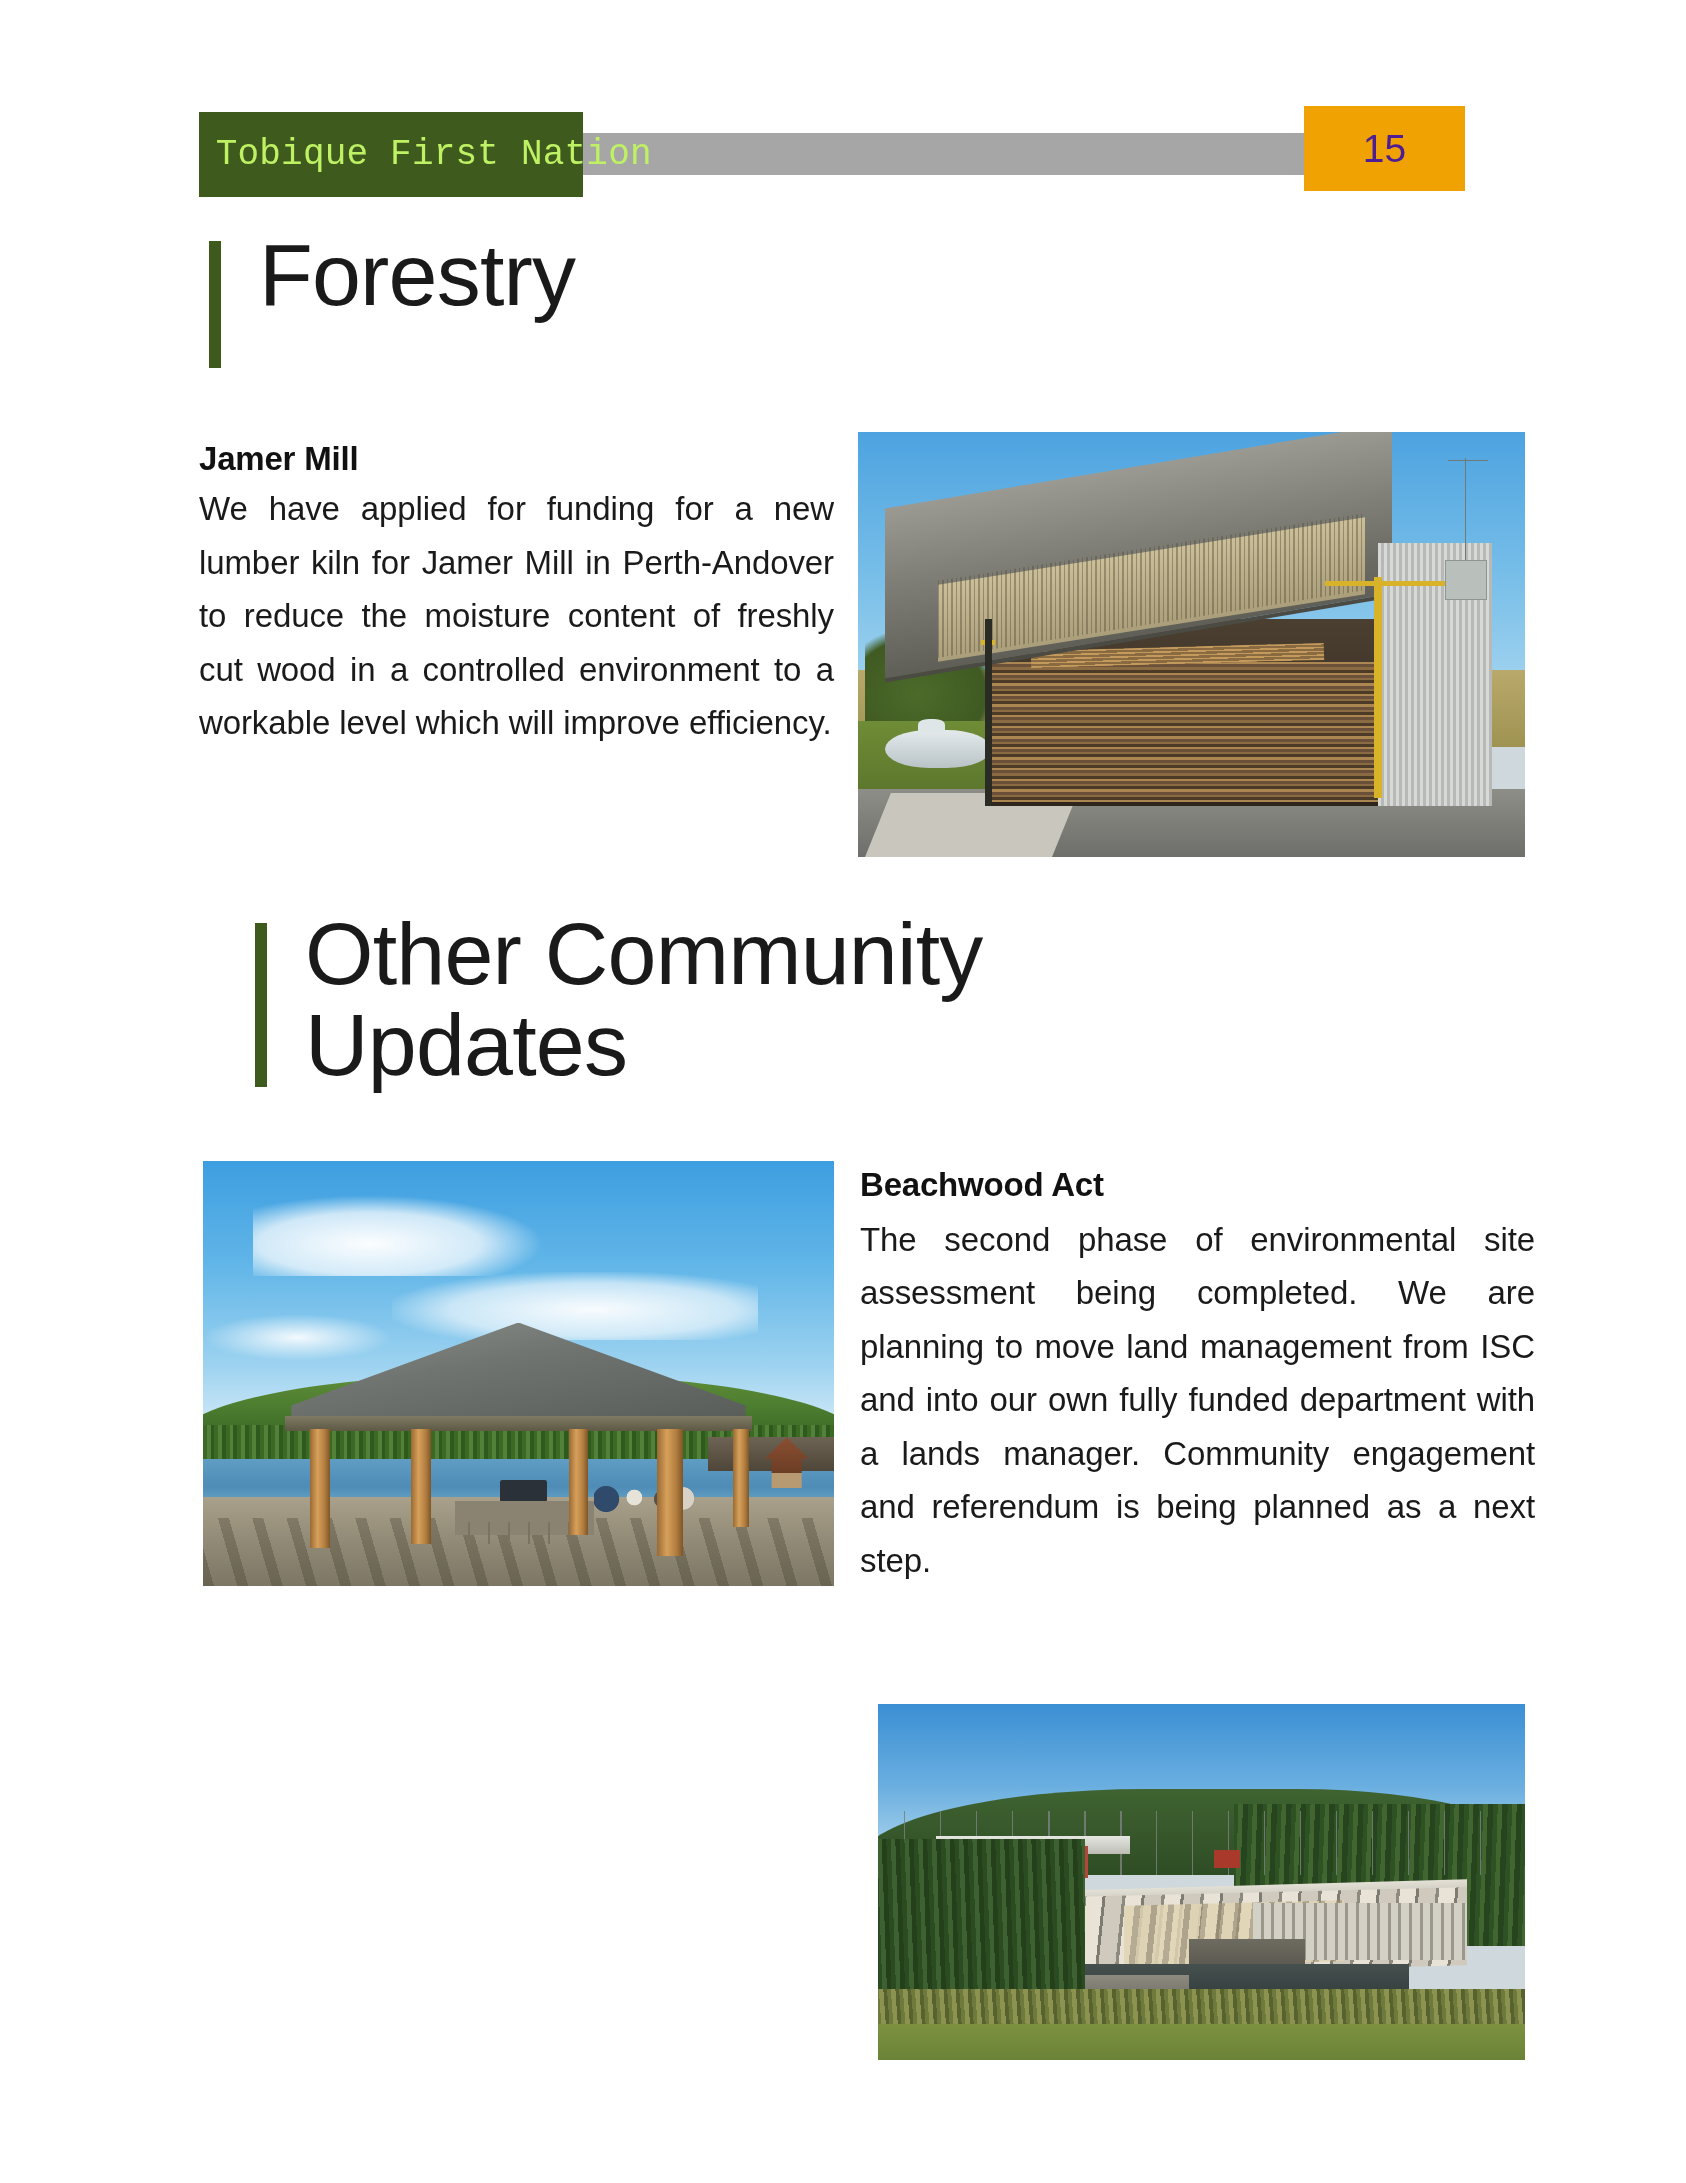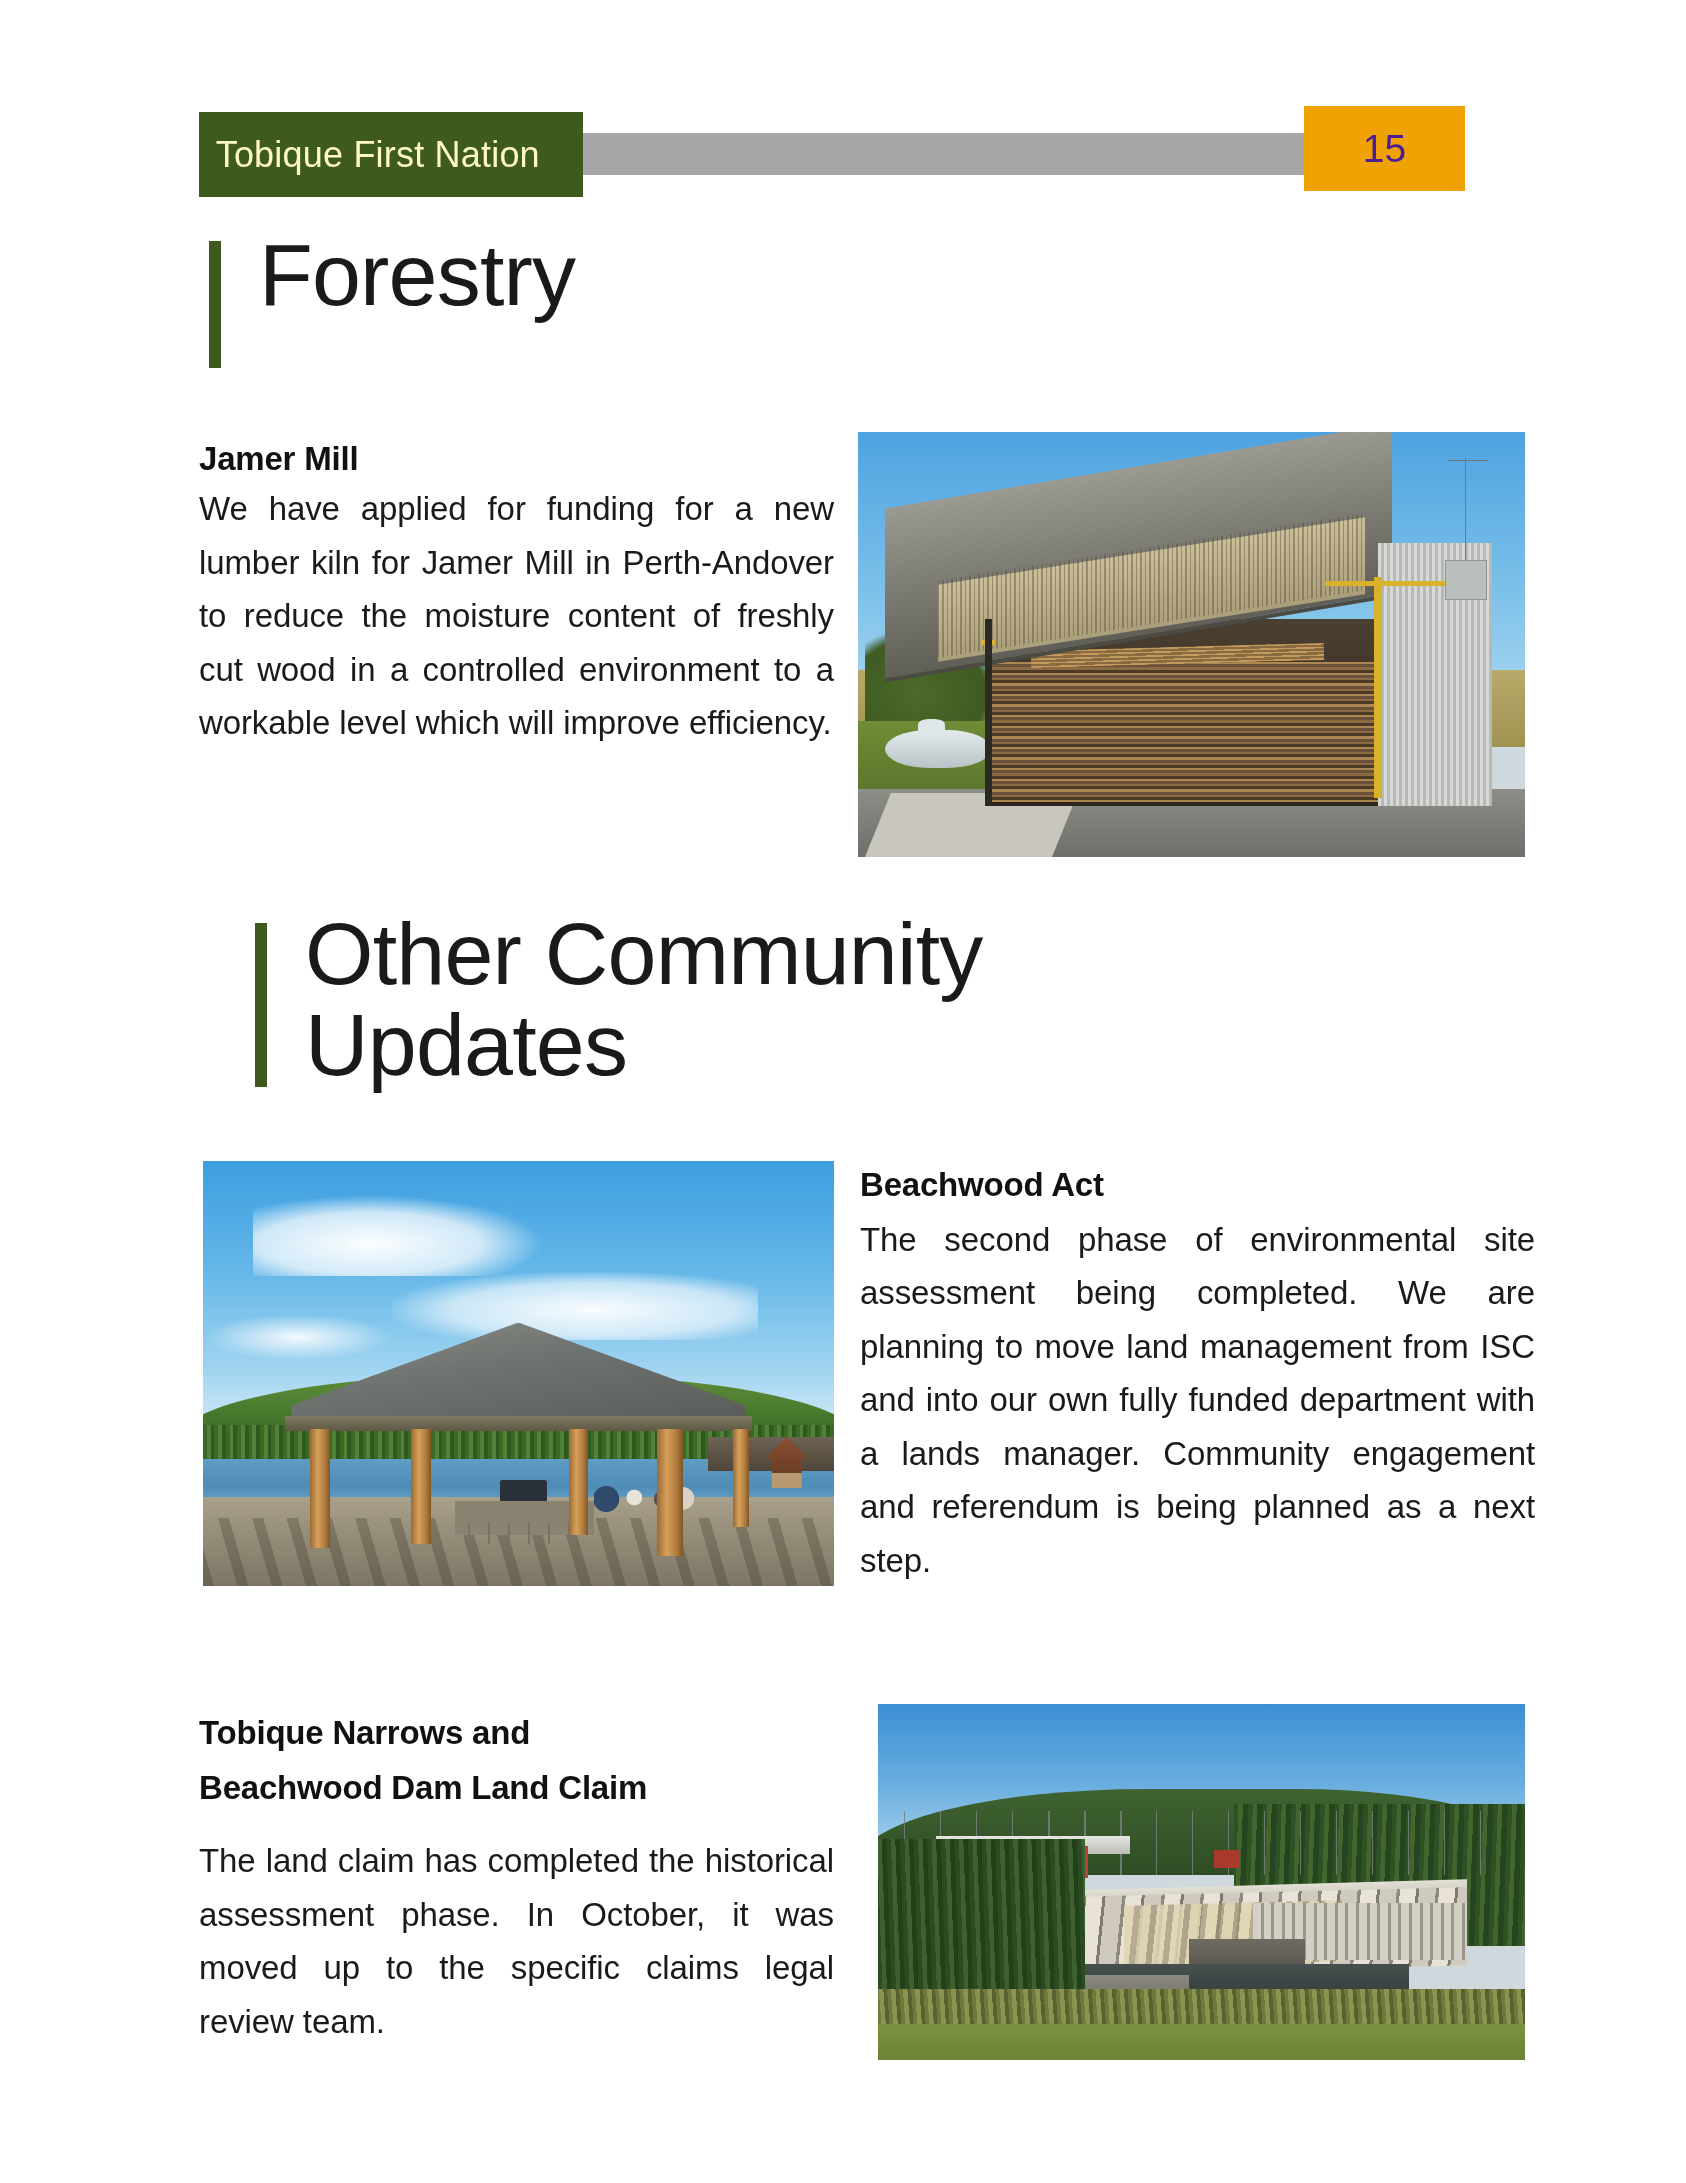--- a/index.html
+++ b/index.html
@@ -42,25 +42,26 @@
     top: 112px;
     width: 384px;
     height: 85px;
     background: #3e5a1d;
     display: flex;
     align-items: center;
     padding-left: 16.7px;
     box-sizing: border-box;
   }
   .header-green-box .hdr-text {
-    color: #fef9c3;
+    color: #bef264;
     font-size: 36px;
     line-height: 1;
     letter-spacing: 0.2px;
     white-space: nowrap;
+    font-family: Liberation Mono, monospace;
   }
   .header-orange-box {
     position: absolute;
     left: 1304px;
     top: 106px;
     width: 161px;
     height: 85px;
     background: #f0a202;
     display: flex;
     align-items: center;
@@ -532,25 +533,20 @@
     <div class="post p3"></div>
     <div class="post p4"></div>
     <div class="post p5"></div>
   </div>
 
   <div id="block-fnlma-text">
     <h3 class="subhead loose">Beachwood Act</h3>
     <p class="body-copy">The second phase of environmental site assessment being completed. We are planning to move land management from ISC and into our own fully funded department with a lands manager. Community engagement and referendum is being planned as a next step.</p>
   </div>
 
-  <div id="block-landclaim-text">
-    <h3 class="subhead loose">Tobique Narrows and</h3>
-    <h3 class="subhead loose">Beachwood Dam Land Claim</h3>
-    <p class="body-copy" style="margin-top:20px;">The land claim has completed the historical assessment phase. In October, it was moved up to the specific claims legal review team.</p>
-  </div>
 
   <div class="photo" id="photo-dam">
     <div class="sky"></div>
     <div class="ridge"></div>
     <div class="forest-r"></div>
     <div class="pylons"></div>
     <div class="switchyard"></div>
     <div class="switch-red"></div>
     <div class="switch-red2"></div>
     <div class="crane"></div>

